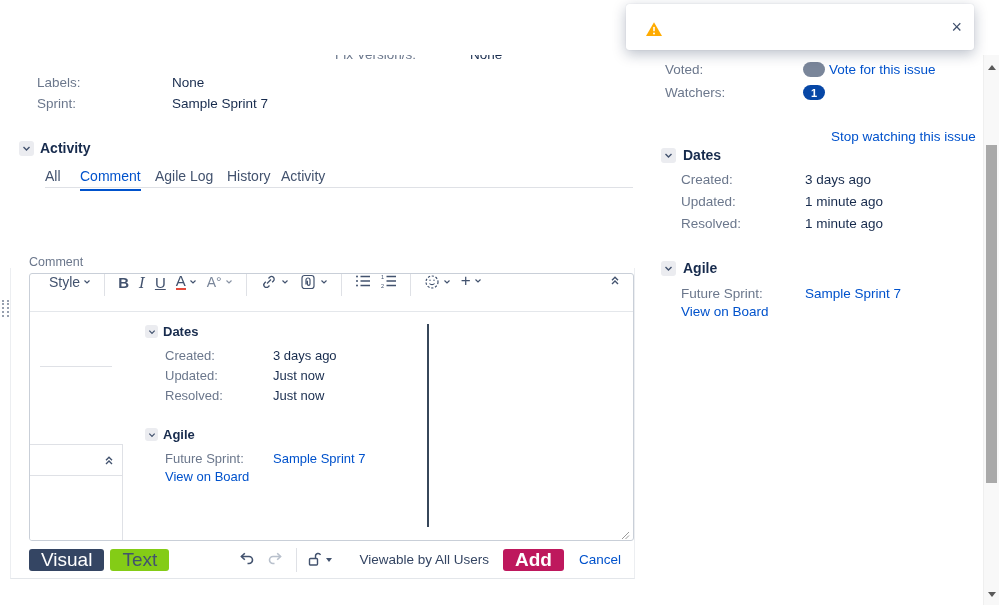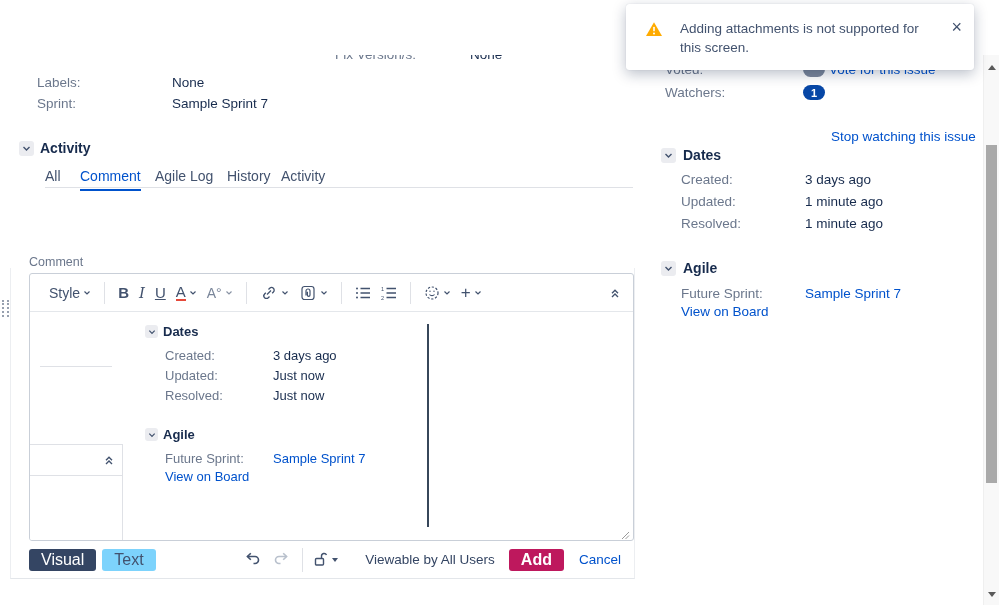--- a/index.html
+++ b/index.html
@@ -16,21 +16,21 @@
   .topcover{position:absolute;left:0;top:0;width:999px;height:55px;background:#fff;z-index:5;}
   
   .tab{position:absolute;top:168px;font-size:14px;color:#42526E;cursor:pointer;padding-bottom:5px;}
   .tab.active{color:#0052CC;border-bottom:2px solid #0052CC;}
   .tabline{position:absolute;left:45px;top:187px;width:588px;border-bottom:1px solid #DFE1E6;}
   
   .cform{position:absolute;left:10px;top:268px;width:623px;height:310px;background:#fff;
          border-left:1px solid #ECEEF1;border-right:1px solid #ECEEF1;border-bottom:1px solid #E3E6EA;}
   .editor{position:absolute;left:18px;top:5px;width:605px;height:268px;border:1px solid #C9CFD8;
           border-radius:3px;background:#fff;box-sizing:border-box;overflow:hidden;}
-  .tb{display:flex;align-items:center;height:37px;border-bottom:1px solid #E4E7EB;padding:0 10px 0 14px;}
+  .tb{display:flex;align-items:flex-start;height:37px;border-bottom:1px solid #E4E7EB;padding:0 10px 0 14px;}
   .tbsep{width:1px;height:22px;background:#DFE1E6;margin:0 8px;}
   .tbbtn{display:inline-flex;align-items:center;gap:3px;margin:0 5px;color:#42526E;font-size:14px;cursor:pointer;}
   .cv{display:inline-block;}
   .tb-b{font-weight:bold;font-size:15px;}
   .tb-i{font-style:italic;font-family:"DejaVu Serif",serif;font-size:15px;}
   .tb-u{text-decoration:underline;font-size:15px;}
   .tb-a{font-size:15px;border-bottom:2px solid #E5493A;line-height:14px;}
   .tb-a2{font-size:14px;color:#7A869A;}
   .content{position:relative;width:100%;height:231px;}
   .minihead{position:absolute;font-weight:bold;font-size:13px;color:#172B4D;}
@@ -39,23 +39,23 @@
   .minilink{position:absolute;color:#0052CC;font-size:13px;cursor:pointer;}
   .caret-line{position:absolute;left:397px;top:12px;width:2px;height:203px;background:#37475A;}
   .art-line{position:absolute;left:10px;top:54px;width:72px;border-top:1px solid #DFE1E6;}
   .art-box{position:absolute;left:-9px;top:132px;width:100px;height:110px;border:1px solid #DFE1E6;background:#fff;}
   .art-div{position:absolute;left:0;top:30px;width:100%;border-top:1px solid #DFE1E6;}
   .resize{position:absolute;right:3px;bottom:3px;cursor:nwse-resize;}
   
   .efoot{position:absolute;left:0;top:273px;width:623px;height:37px;display:flex;align-items:center;
          padding:0 13px 0 18px;box-sizing:border-box;background:#fff;}
   .btn{display:inline-flex;align-items:center;justify-content:center;height:22px;border-radius:3px;
-       font-size:16px;cursor:pointer;padding:0 12px;border:none;font-family:inherit;}
+       font-size:19px;cursor:pointer;padding:0 12px;border:none;font-family:inherit;}
   .btn-visual{background:#344563;color:#fff;}
-  .btn-text{background:#7dd3fc;color:#42526E;margin-left:6px;}
+  .btn-text{background:#84cc16;color:#42526E;margin-left:6px;}
   .btn-add{background:#be185d;color:#fff;font-weight:bold;}
   .fsep{width:1px;height:24px;background:#DFE1E6;margin:0 10px;}
   .tri{display:inline-block;width:0;height:0;border-left:3.5px solid transparent;
        border-right:3.5px solid transparent;border-top:4px solid #42526E;margin-left:4px;}
   
   .badge{display:inline-flex;align-items:center;justify-content:center;min-width:10px;height:15px;
          border-radius:8px;color:#fff;font-size:11px;font-weight:bold;padding:0 6px;}
   .badge-blue{background:#0747A6;}
   .badge-gray{background:#7A869A;}
   
@@ -327,17 +327,16 @@
         <span class="tri-dn"></span>
       </div>
   </div>
 
   <div class="toast">
     <svg width="18" height="16" viewBox="0 0 18 16" style="flex-shrink:0;margin-top:2px;">
       <path d="M9 1.2L17 15H1z" fill="#FFAB00"></path>
       <rect x="8.2" y="5.8" width="1.6" height="4.6" rx=".8" fill="#fff"></rect>
       <circle cx="9" cy="12.4" r="1" fill="#fff"></circle>
     </svg>
-    <div class="toast-msg">Adding attachments is not supported for this screen.</div>
     <span class="toast-x">×</span>
   </div>
 
 </div>
 
 </body></html>

